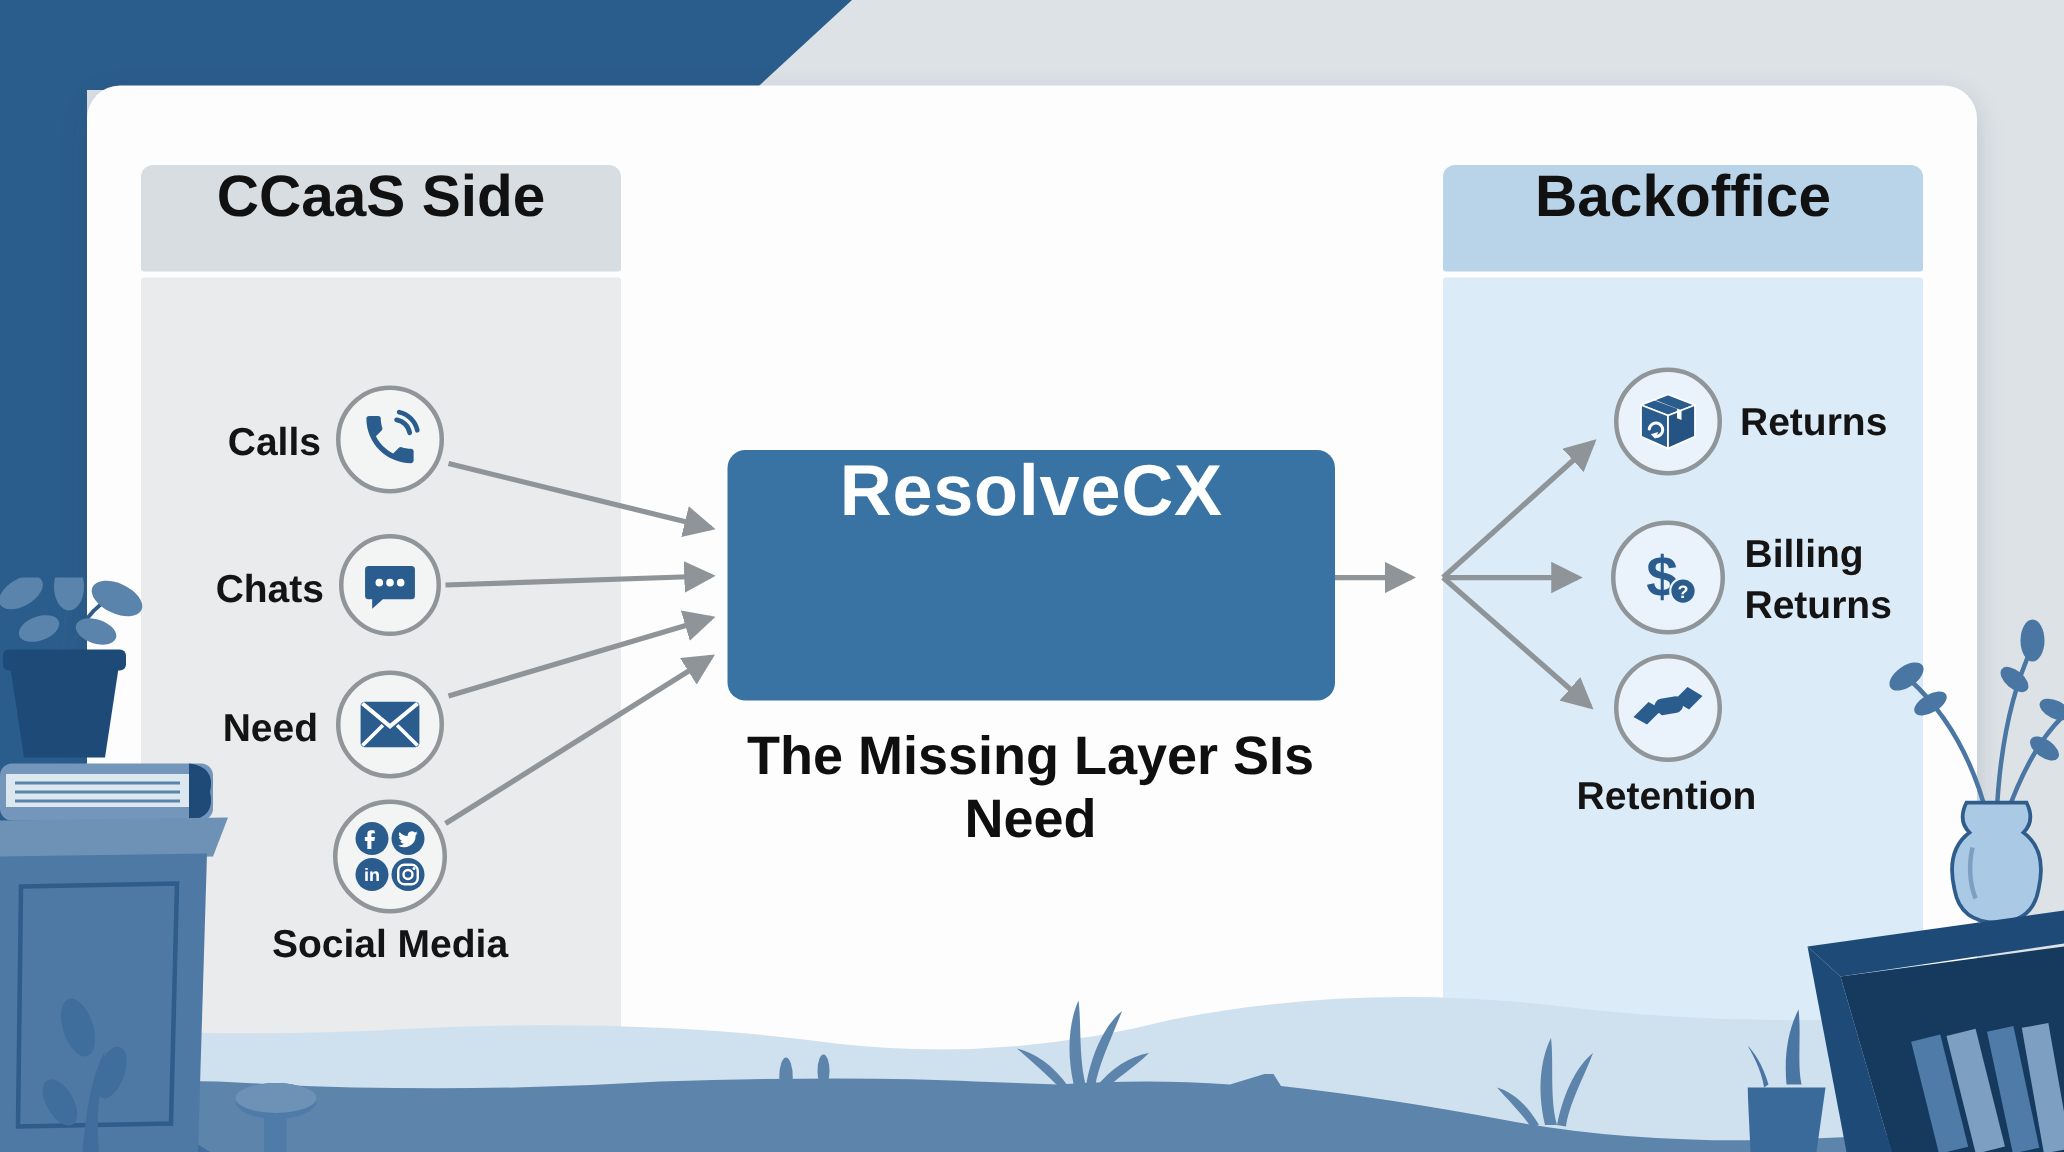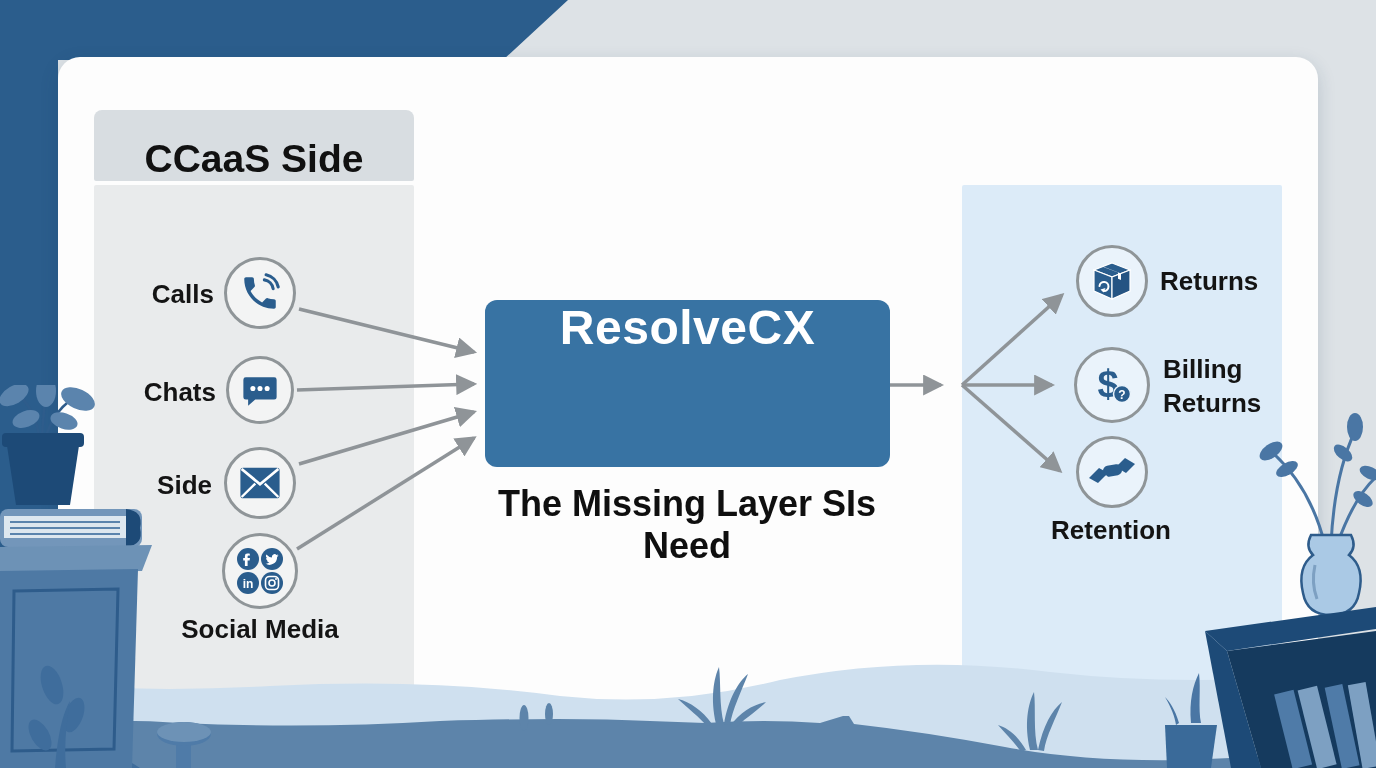--- a/index.html
+++ b/index.html
@@ -7,21 +7,21 @@
          font-family:"Liberation Sans","DejaVu Sans",sans-serif;background:#dde2e6;}
   .abs{position:absolute;}
   svg{display:block;}
 
   
   .navy-corner{left:0;top:0;width:600px;height:600px;pointer-events:none;}
   .card{left:58px;top:57px;width:1260px;height:760px;background:#fdfdfd;
         border-radius:22px;box-shadow:0 6px 18px rgba(30,60,90,.18);}
 
   
-  .panel-header{height:71px;display:flex;align-items:flex-end;justify-content:center;
+  .panel-header{height:71px;display:flex;align-items:flex-start;justify-content:center;
                 border-radius:8px 8px 2px 2px;font-weight:700;font-size:39px;color:#111;}
   .left-header{left:94px;top:110px;width:320px;background:#d8dde1;}
   .right-header{left:962px;top:110px;width:320px;background:#b9d4e9;}
   .left-body{left:94px;top:185px;width:320px;height:505px;background:#e9ebec;border-radius:2px;}
   .right-body{left:962px;top:185px;width:320px;height:505px;background:#dcebf8;border-radius:2px;}
 
   
   .center-box{left:485px;top:300px;width:405px;height:167px;background:#3873a3;
               border-radius:12px;display:flex;align-items:flex-start;justify-content:center;}
   .center-box span{color:#fff;font-weight:700;font-size:48px;letter-spacing:.5px;}
@@ -49,30 +49,33 @@
     <path d="M0 0 L568 0 L503 60 L58 60 L58 560 L0 560 Z" fill="#2b5d8c"></path>
   </svg>
 
   <div class="abs card"></div>
 
   <div class="abs panel-header left-header">
     <span>CCaaS Side</span>
   </div>
   <div class="abs left-body"></div>
 
+  <div class="abs panel-header right-header">
+    <span>Backoffice</span>
+  </div>
   <div class="abs right-body"></div>
 
   <div class="abs center-box">
     <span>ResolveCX</span>
   </div>
   <div class="abs tagline">The Missing Layer SIs Need</div>
 
   <div class="abs lbl lbl-right-align" style="left:84px;top:278px;width:130px;">Calls</div>
   <div class="abs lbl lbl-right-align" style="left:84px;top:376px;width:132px;">Chats</div>
-  <div class="abs lbl lbl-right-align" style="left:80px;top:469px;width:132px;">Side</div>
+  <div class="abs lbl lbl-right-align" style="left:80px;top:469px;width:132px;">Need</div>
   <div class="abs lbl" style="left:150px;top:613px;width:220px;text-align:center;">Social Media</div>
 
   <div class="abs circle c-left" style="left:224px;top:257px;width:72px;height:72px;">
     <svg width="42" height="42" viewBox="0 0 24 24">
       <path fill="#2a5d8d" d="M6.62 10.79c1.44 2.83 3.76 5.14 6.59 6.59l2.2-2.2c.27-.27.67-.36 1.02-.24 1.12.37 2.33.57 3.57.57.55 0 1 .45 1 1V20c0 .55-.45 1-1 1-9.39 0-17-7.61-17-17 0-.55.45-1 1-1h3.5c.55 0 1 .45 1 1 0 1.25.2 2.45.57 3.57.11.35.03.74-.25 1.02l-2.2 2.2z"></path>
       <path fill="none" stroke="#2a5d8d" stroke-width="1.8" stroke-linecap="round" d="M14.5 4.5a6 6 0 0 1 5 5"></path>
       <path fill="none" stroke="#2a5d8d" stroke-width="1.8" stroke-linecap="round" d="M15.5 1.6a9 9 0 0 1 6.9 6.9"></path>
     </svg>
   </div>
 

